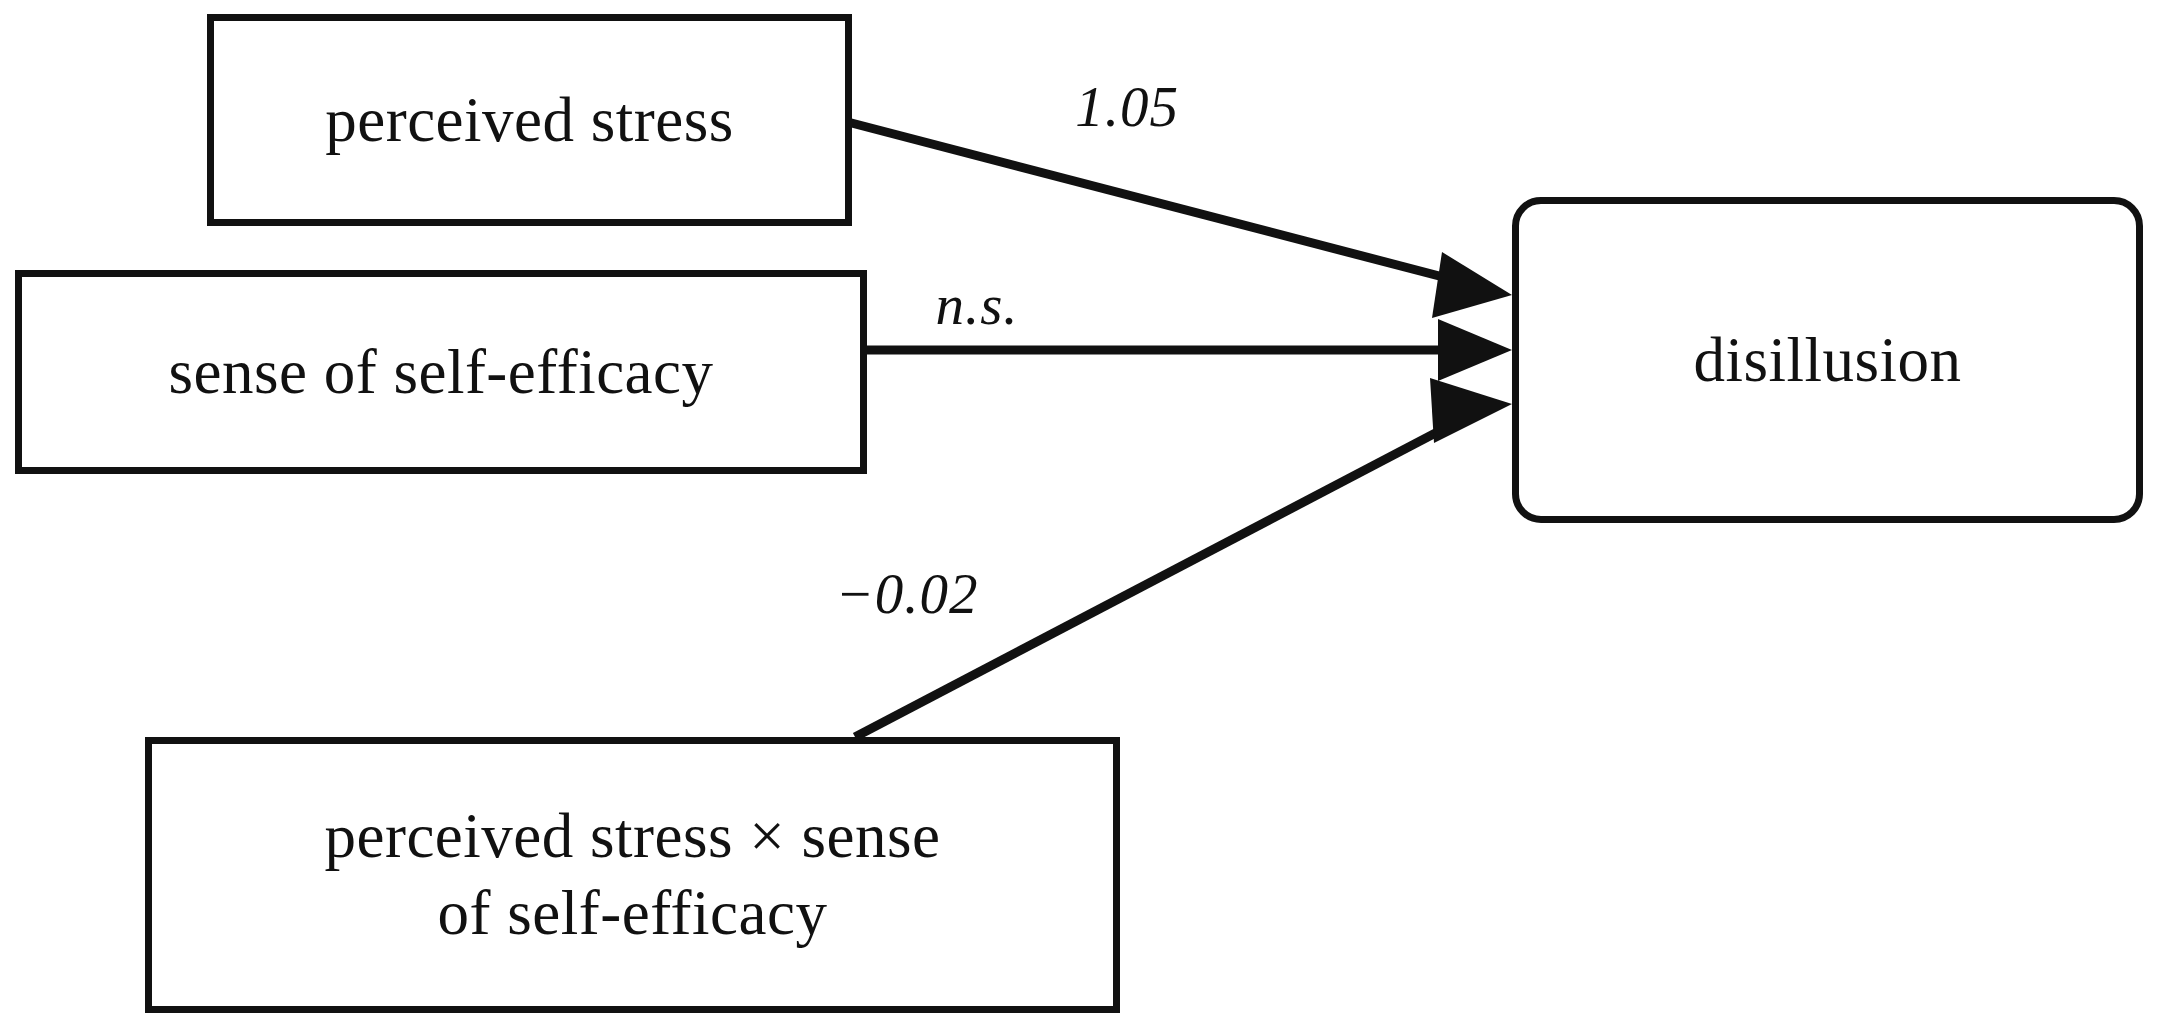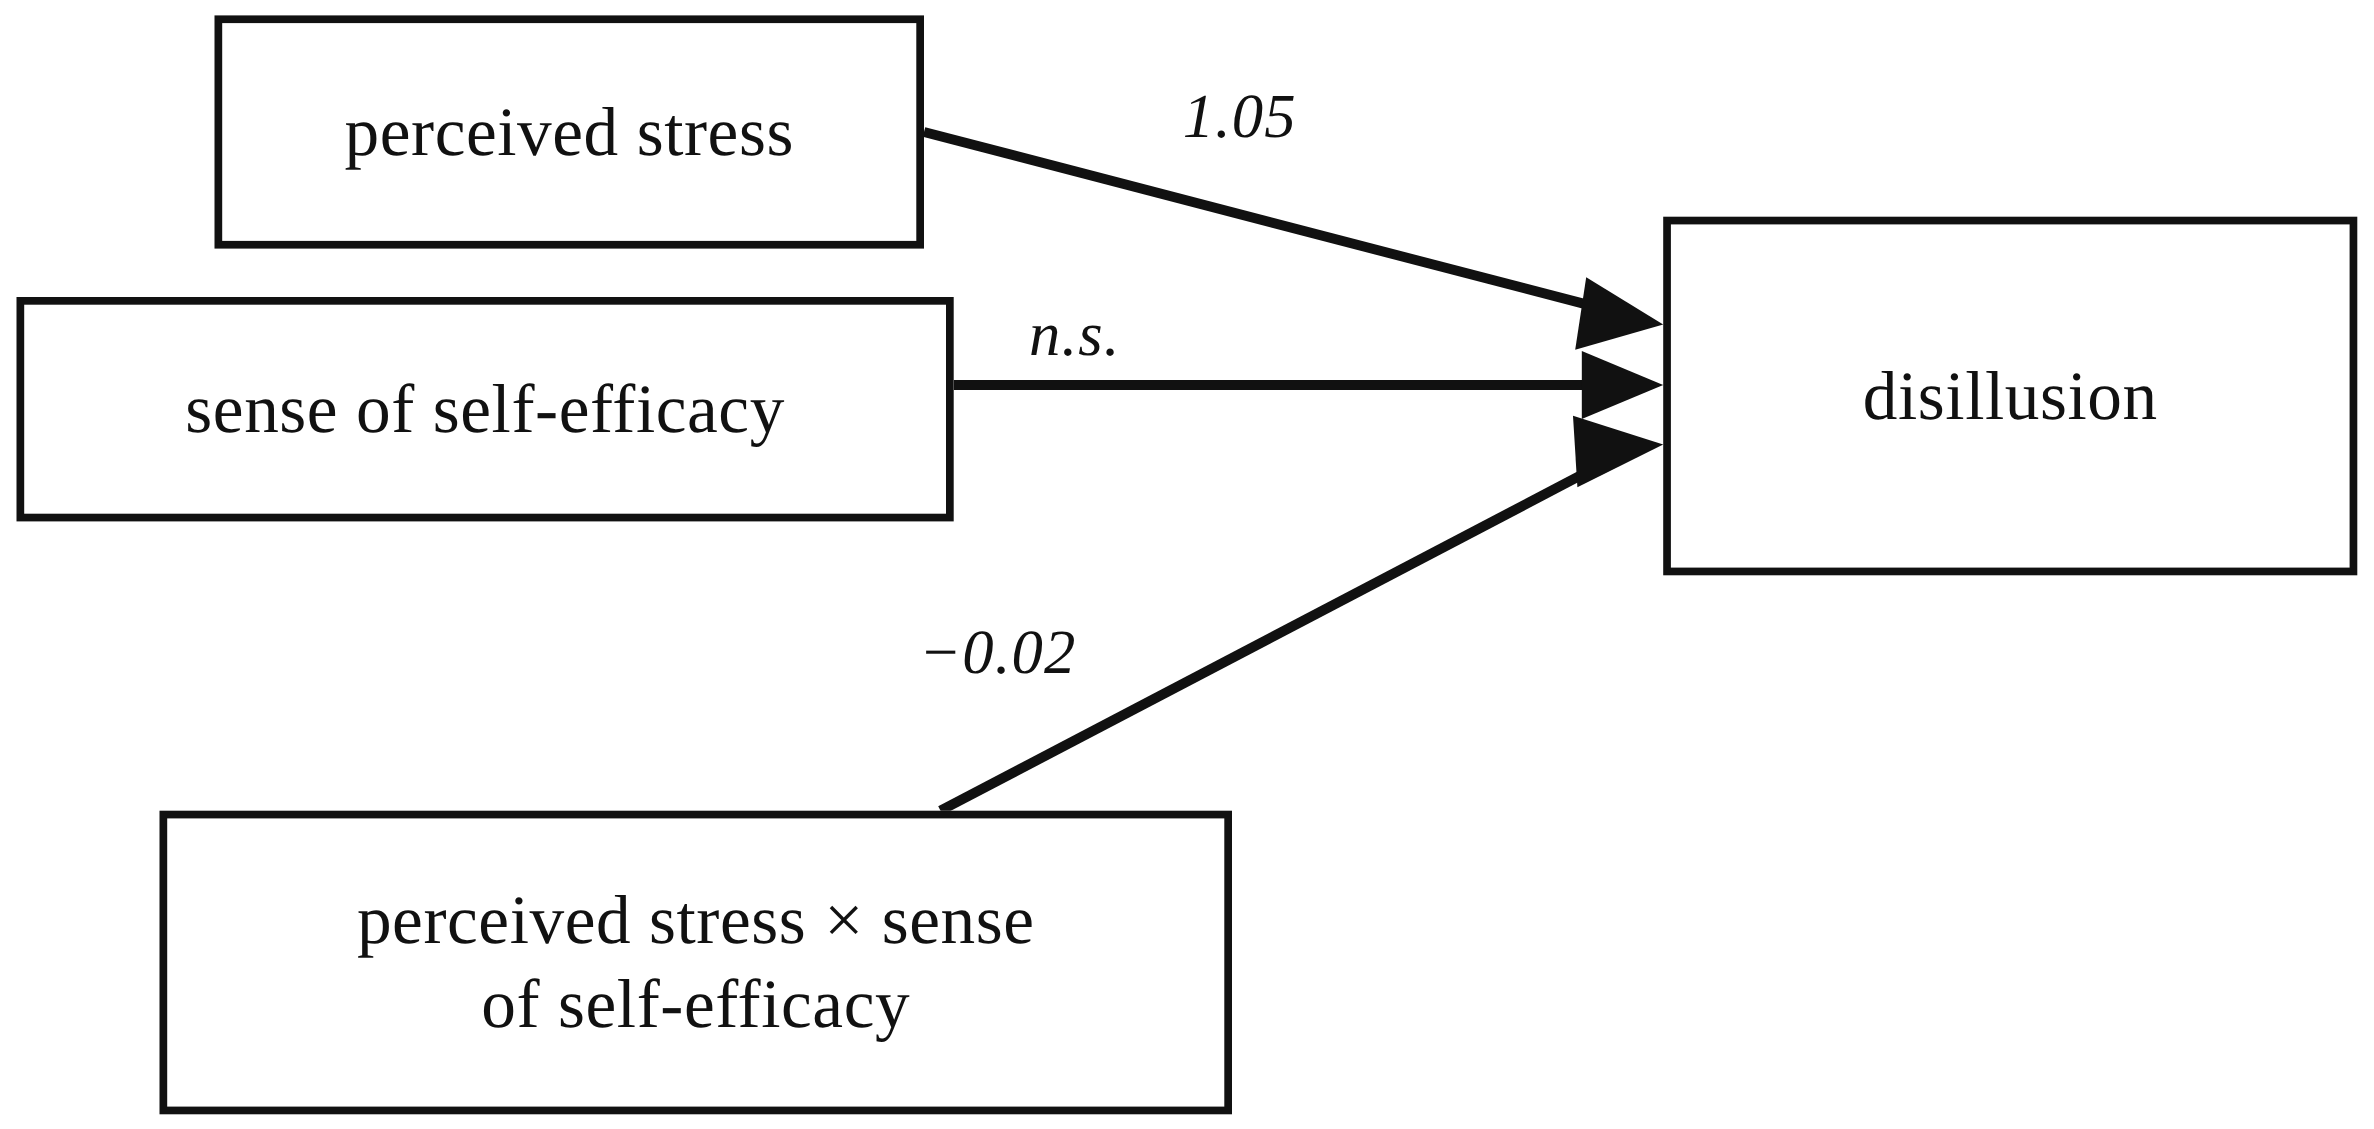--- a/index.html
+++ b/index.html
@@ -71,34 +71,34 @@
       <line x1="867" y1="350" x2="1470" y2="350" stroke="#111111" stroke-width="9" stroke-linecap="butt"></line>
       <polygon points="1512,350 1438,381 1438,319" fill="#111111"></polygon>
     </g>
 
     <g>
       <line x1="855" y1="737" x2="1466" y2="417" stroke="#111111" stroke-width="9" stroke-linecap="butt"></line>
       <polygon points="1512,404 1434,443 1430,378" fill="#111111"></polygon>
     </g>
   </svg>
 
-  <div class="node-box" style="left:195px; top:14px; width:645px; height:212px;">
+  <div class="node-box" style="left:207px; top:14px; width:645px; height:212px;">
     <span class="node-label">perceived stress</span>
   </div>
 
   <div class="node-box" style="left:145px; top:737px; width:975px; height:276px;">
     <span class="node-label">perceived stress × sense
 of self-efficacy</span>
   </div>
 
   <div class="node-box" style="left:15px; top:270px; width:852px; height:204px;">
     <span class="node-label">sense of self-efficacy</span>
   </div>
 
-  <div class="node-box" style="left:1512px; top:197px; width:631px; height:326px;">
+  <div class="node-box" style="left:1512px; top:197px; width:631px; height:326px;border-radius:29px;">
     <span class="node-label">disillusion</span>
   </div>
 
   <span class="path-label" style="left:1127px; top:106px;">1.05</span>
 
   <span class="path-label" style="left:977px; top:280px;margin-top:24px;">n.s.</span>
 
   <span class="path-label" style="left:907px; top:593px;">−0.02</span>
 
 </div>

